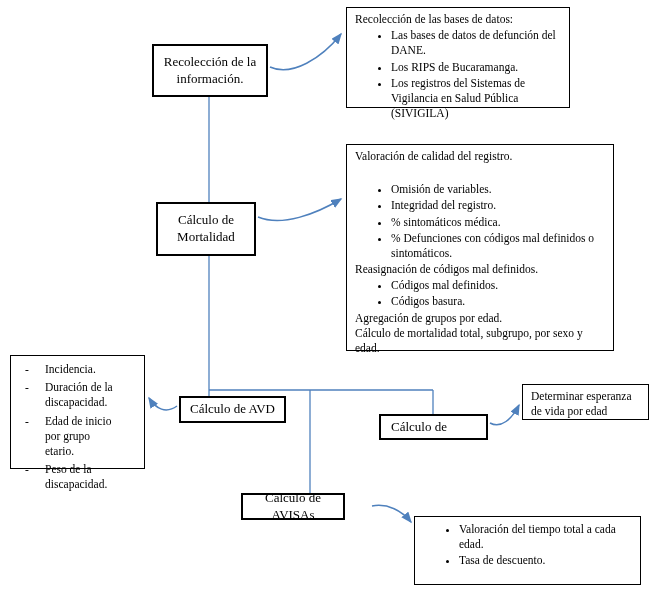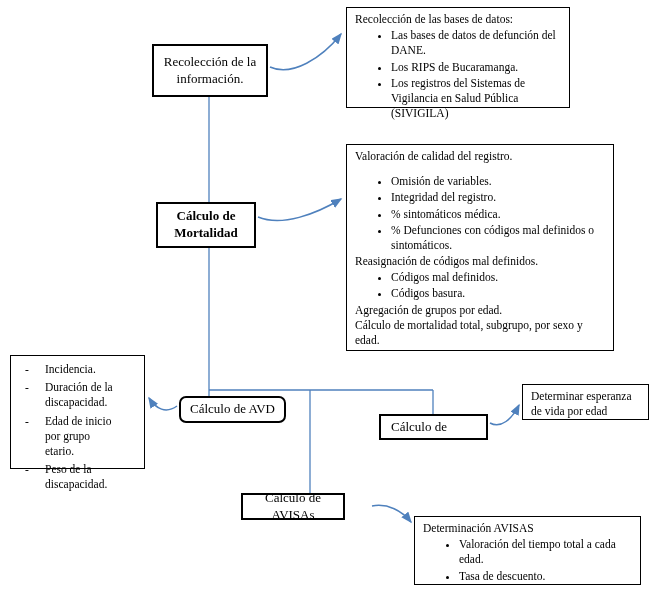--- a/index.html
+++ b/index.html
@@ -27,21 +27,21 @@
 
   .detail {
     position:absolute;
     box-sizing:border-box;
     background:#ffffff;
     border:1px solid #000;
     font-size:11.5px; line-height:1.32;
     padding:4px 8px;
   }
   .detail p { margin:0; }
-  .detail p.spaced { margin-bottom:10px; }
+  .detail p.spaced { margin-bottom:18px; }
   .detail ul { margin:1px 0 1px 0; padding-left:36px; list-style:disc; }
   .detail ul li { margin:1px 0; }
 
   .dash-list { margin:2px 16px 0 2px; }
   .dash-item { position:relative; padding-left:24px; margin-bottom:3px; }
   .dash-item::before { content:"-"; position:absolute; left:4px; top:0; }
 </style>
 </head>
 <body>
 
@@ -63,25 +63,25 @@
     <path d="M 258 217 C 282 227, 316 214, 341 199" fill="none" stroke="#4f81bd" stroke-width="1.5" marker-end="url(#ah)"></path>
     <path d="M 177 406 C 166 414, 156 409, 149 398" fill="none" stroke="#4f81bd" stroke-width="1.5" marker-end="url(#ah)"></path>
     <path d="M 490 423 C 501 429, 512 419, 519 405" fill="none" stroke="#4f81bd" stroke-width="1.5" marker-end="url(#ah)"></path>
     <path d="M 372 506 C 388 503, 402 511, 411 522" fill="none" stroke="#4f81bd" stroke-width="1.5" marker-end="url(#ah)"></path>
   </svg>
 
   <div class="node" style="left:152px; top:44px; width:116px; height:53px;">
     <span>Recolección de la información.</span>
   </div>
 
-  <div class="node" style="left:156px; top:202px; width:100px; height:46px;font-weight:bold;">
+  <div class="node" style="left:156px; top:202px; width:100px; height:54px;">
     <span>Cálculo de Mortalidad</span>
   </div>
 
-  <div class="node" style="left:179px; top:396px; width:107px; height:27px;border-radius:7px;">
+  <div class="node" style="left:179px; top:396px; width:107px; height:27px;">
     <span>Cálculo de AVD</span>
   </div>
 
   <div class="node left-text" style="left:379px; top:414px; width:109px; height:26px;">
     <span>Cálculo de</span>
   </div>
 
   <div class="node" style="left:241px; top:493px; width:104px; height:27px;">
     <span>Cálculo de AVISAs</span>
   </div>
@@ -119,20 +119,19 @@
       <div class="dash-item">Edad de inicio por grupo etario.</div>
       <div class="dash-item">Peso de la discapacidad.</div>
     </div>
   </div>
 
   <div class="detail" style="left:522px; top:384px; width:127px; height:36px;">
     <p>Determinar esperanza de vida por edad</p>
   </div>
 
   <div class="detail" style="left:414px; top:516px; width:227px; height:69px;">
-    <p>Determinación AVISAS</p>
     <ul>
       <li>Valoración del tiempo total a cada edad.</li>
       <li>Tasa de descuento.</li>
     </ul>
   </div>
 
 </div>
 
 </body></html>

